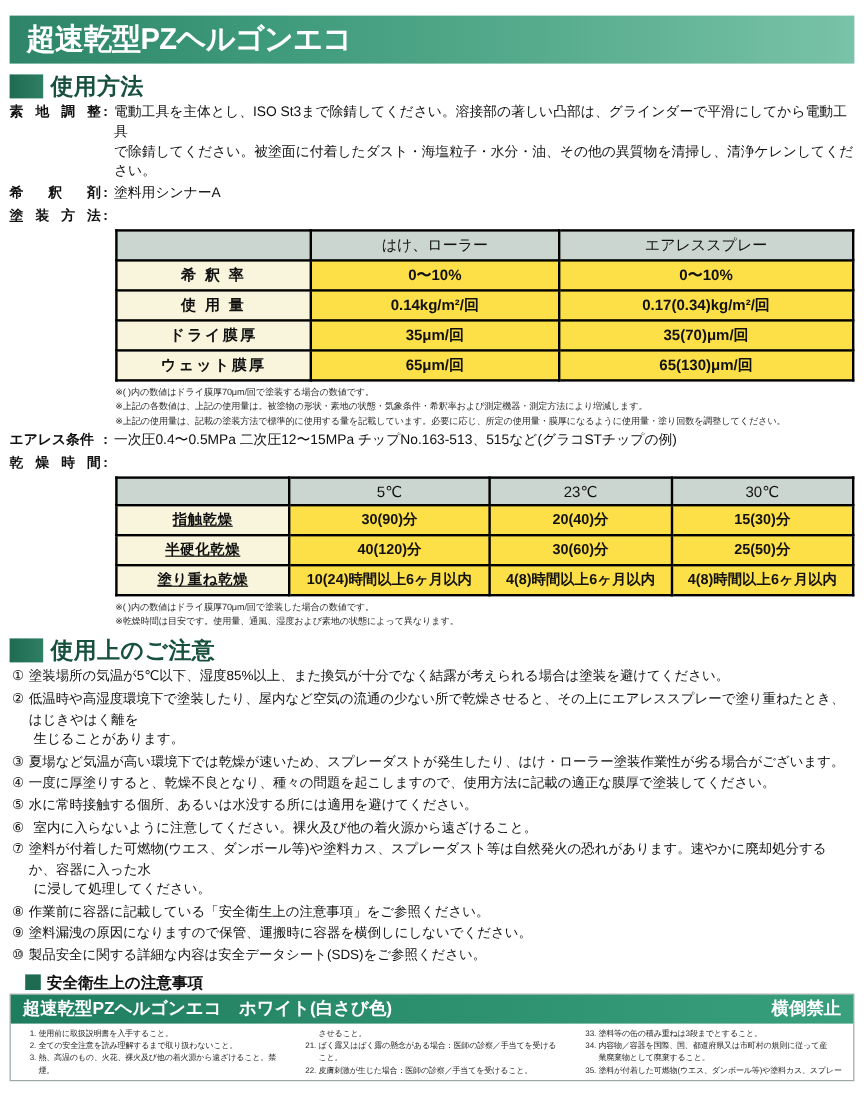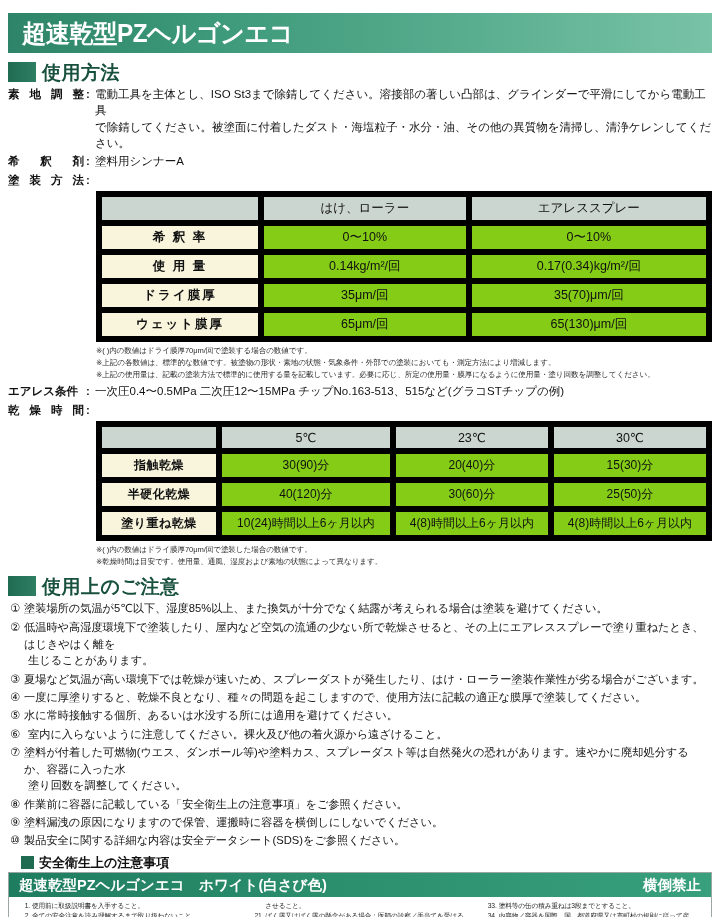--- a/index.html
+++ b/index.html
@@ -103,46 +103,47 @@
   .spec.tight { margin-top: 2px; }
 
   
   .tbl-wrap { margin: 3px 8px 0 96px; }
   table.dt {
     border-collapse: collapse;
     width: 100%;
     font-size: 12.5px;
   }
   table.dt td, table.dt th {
-    border: 6px solid #000000;
+    border: 2px solid #000000;
     text-align: center;
     padding: 3px 2px;
     font-weight: normal;
     color: #111;
   }
   table.dt thead td {
     background: #ccd6d0;
     height: 22px;
     font-size: 12.5px;
   }
   table.dt thead td.corner { background: #ccd6d0; }
   table.dt tbody td.rh {
     background: #f8f5dc;
     font-weight: bold;
     letter-spacing: 2px;
     width: 162px;
     margin-left: 23px;
   }
   table.dt tbody td.dc {
-    background: #84cc16;
+    background: #fde047;
+    font-weight: bold;
   }
   table.dt tbody tr { height: 23px; }
 
   
-  table.dt.dry tbody td.rh { width: 120px; letter-spacing: 0.5px; }
+  table.dt.dry tbody td.rh { width: 144px; letter-spacing: 0.5px; text-decoration: underline; }
   table.dt.dry { font-size: 12px; }
   table.dt.dry tbody td.dc { font-size: 12px; }
 
   
   .notes { margin: 3px 8px 0 96px; }
   .note {
     font-size: 7.6px;
     color: #2a2a2a;
     line-height: 1.55;
     letter-spacing: -0.1px;
@@ -278,21 +279,21 @@
         <td class="rh">ウェット膜厚</td>
         <td class="dc">65μm/回</td>
         <td class="dc">65(130)μm/回</td>
       </tr>
     </tbody>
   </table>
 </div>
 
 <div class="notes">
   <div class="note">※( )内の数値はドライ膜厚70μm/回で塗装する場合の数値です。</div>
-  <div class="note">※上記の各数値は、標準的な数値です。被塗物の形状・素地の状態・気象条件・外部での塗装においても・測定方法により増減します。</div>
+  <div class="note">※上記の各数値は、上記の使用量は。被塗物の形状・素地の状態・気象条件・希釈率および測定機器・測定方法により増減します。</div>
   <div class="note">※上記の使用量は、記載の塗装方法で標準的に使用する量を記載しています。必要に応じ、所定の使用量・膜厚になるように使用量・塗り回数を調整してください。</div>
 </div>
 
 <div class="spec" style="margin-top:3px">
   <div class="key" style="display:block">エアレス条件</div>
   <div class="colon">:</div>
   <div class="val">一次圧0.4〜0.5MPa  二次圧12〜15MPa  チップNo.163-513、515など(グラコSTチップの例)</div>
 </div>
 
 <div class="spec tight">
@@ -383,21 +384,21 @@
   <div class="caution">
     <div class="num">⑥</div>
     <div class="txt">
       <div style="padding-left:4px">室内に入らないように注意してください。裸火及び他の着火源から遠ざけること。</div>
     </div>
   </div>
   <div class="caution">
     <div class="num">⑦</div>
     <div class="txt">
       <div>塗料が付着した可燃物(ウエス、ダンボール等)や塗料カス、スプレーダスト等は自然発火の恐れがあります。速やかに廃却処分するか、容器に入った水</div>
-      <div style="padding-left:4px">塗り回数を調整してください。</div>
+      <div style="padding-left:4px">に浸して処理してください。</div>
     </div>
   </div>
   <div class="caution">
     <div class="num">⑧</div>
     <div class="txt">
       <div>作業前に容器に記載している「安全衛生上の注意事項」をご参照ください。</div>
     </div>
   </div>
   <div class="caution">
     <div class="num">⑨</div>

